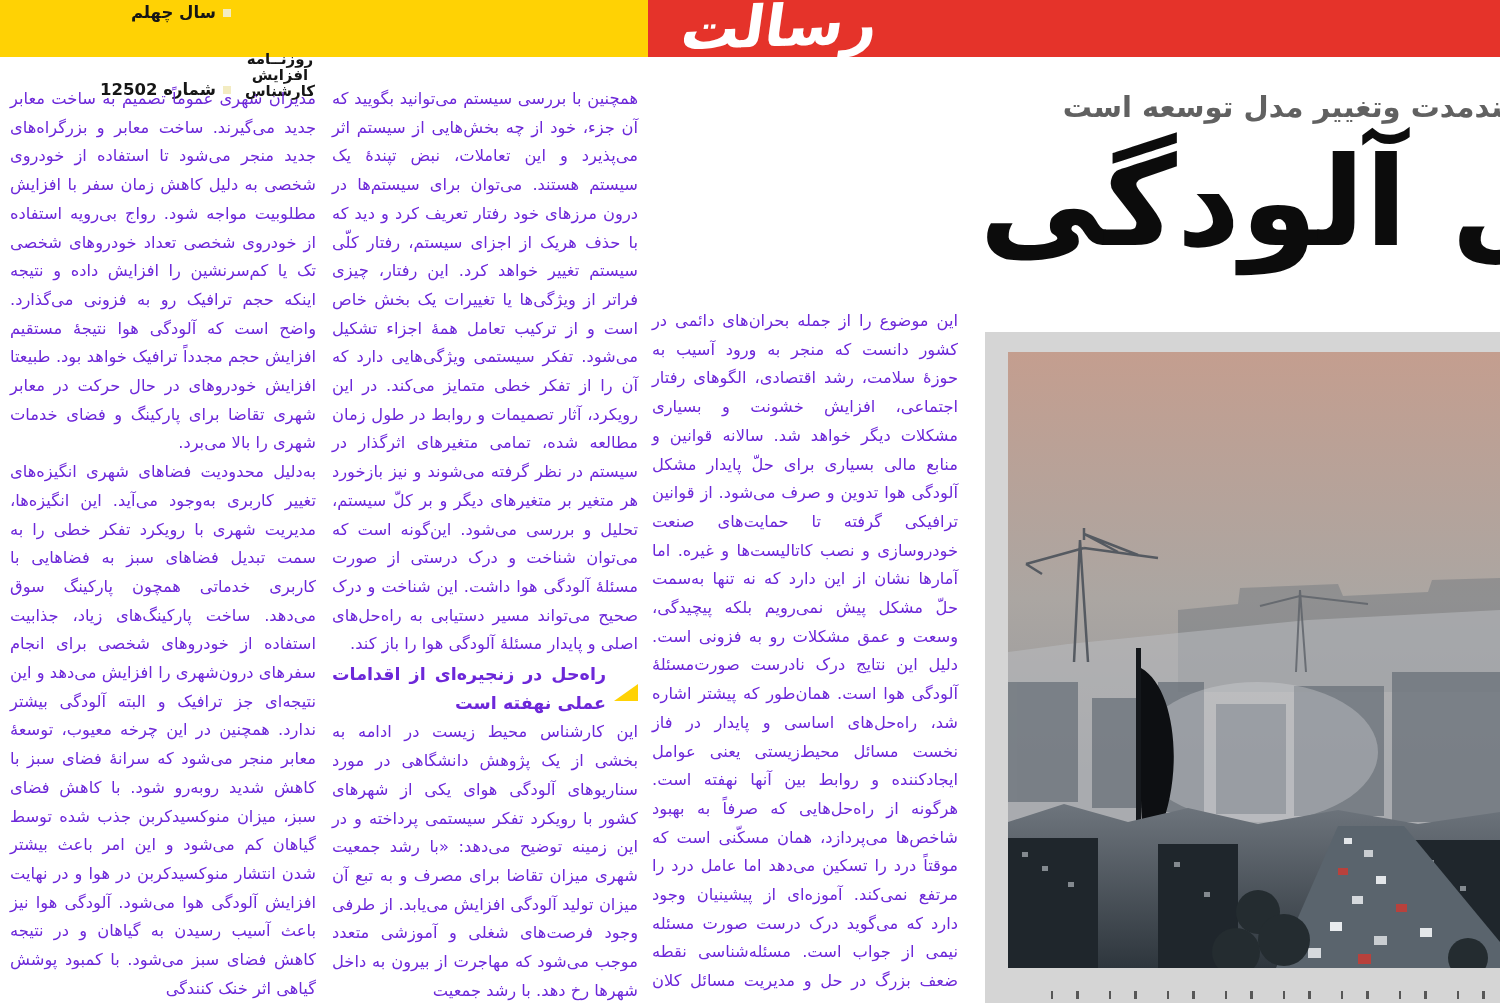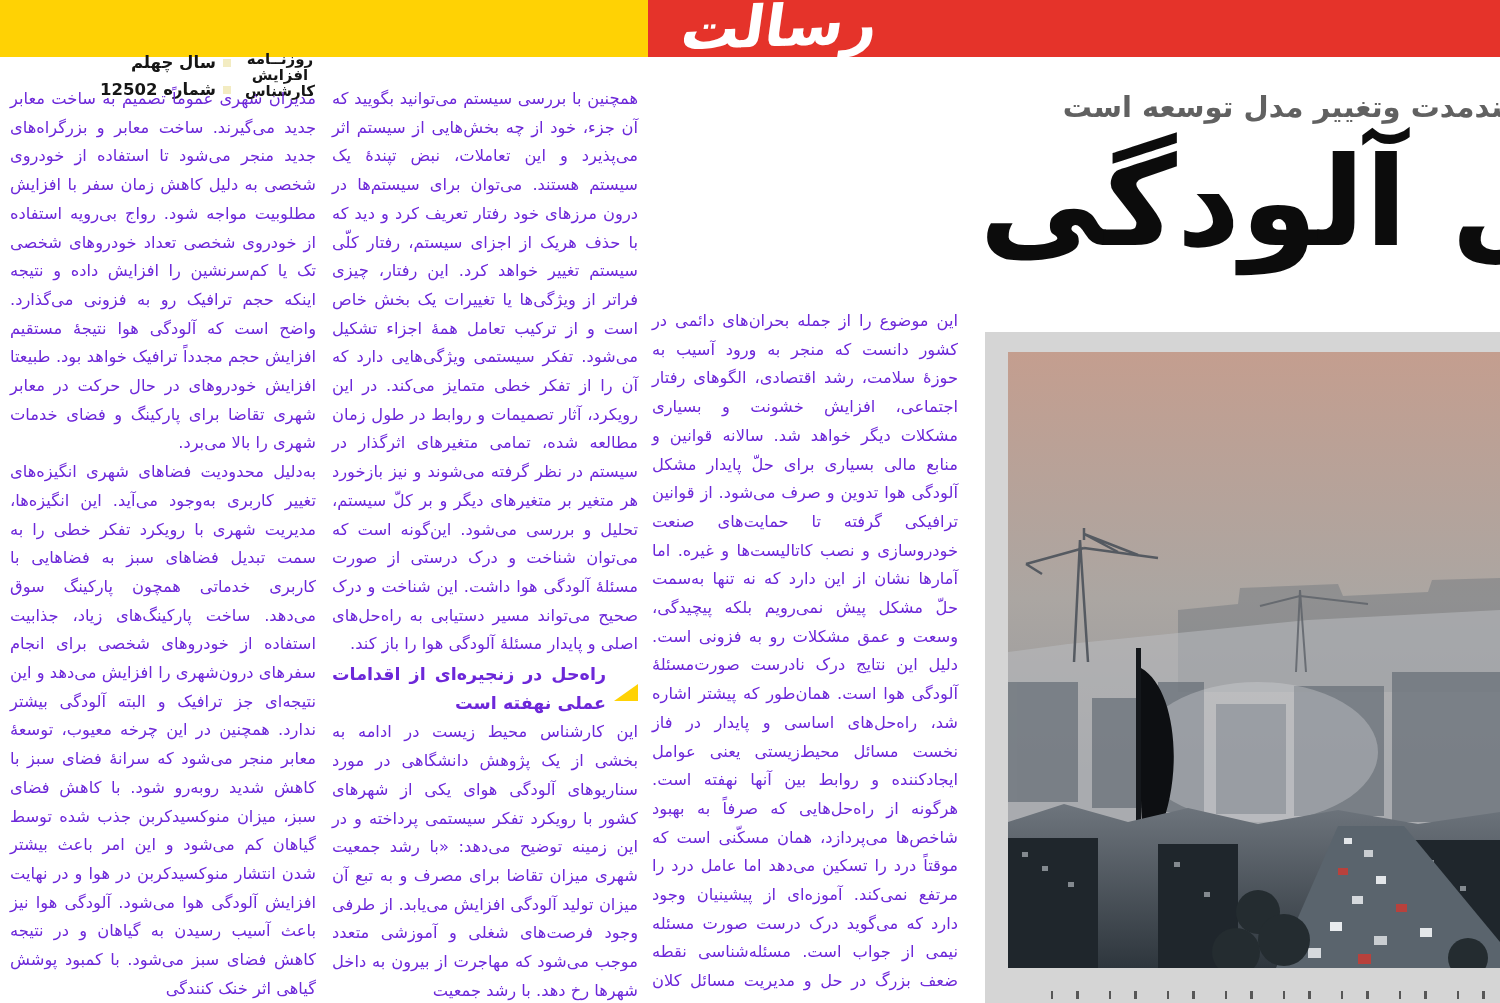--- a/index.html
+++ b/index.html
@@ -7,21 +7,21 @@
     position:relative;width:1500px;height:1003px;overflow:hidden;
     background:#ffffff;font-family:"DejaVu Sans",sans-serif;
     margin:0 auto;
   }
   
   .topbar{position:absolute;top:0;left:0;width:1500px;height:57px;}
   .topbar-yellow{position:absolute;top:0;left:0;width:648px;height:57px;background:var(--c-yellow);}
   .topbar-red{position:absolute;top:0;left:648px;width:852px;height:57px;background:var(--c-red);}
   .issue-group{position:absolute;top:3px;left:100px;display:flex;direction:rtl;gap:14px;color:#161616;}
   .logo-lines{display:flex;flex-direction:column;justify-content:center;font-weight:bold;font-size:15px;line-height:16px;text-align:center;margin-top:48px;}
-  .issue-lines{display:flex;flex-direction:column;justify-content:flex-end;gap:8px;}
+  .issue-lines{display:flex;flex-direction:column;justify-content:space-between;gap:17px;}
   .issue-row{display:flex;direction:rtl;align-items:center;gap:7px;font-weight:bold;font-size:16.5px;white-space:nowrap;}
   .sq-bullet{width:8px;height:8px;background:#f3ecc2;display:inline-block;}
   .masthead-title{
     position:absolute;top:-8px;left:34px;color:#ffffff;font-size:58px;font-weight:bold;
     transform:skewX(-10deg) rotate(-2deg);letter-spacing:2px;white-space:nowrap;
   }
   
   .kicker{
     position:absolute;top:90px;right:-14px;direction:rtl;white-space:nowrap;
     font-size:29px;font-weight:bold;color:#616161;letter-spacing:-0.5px;

